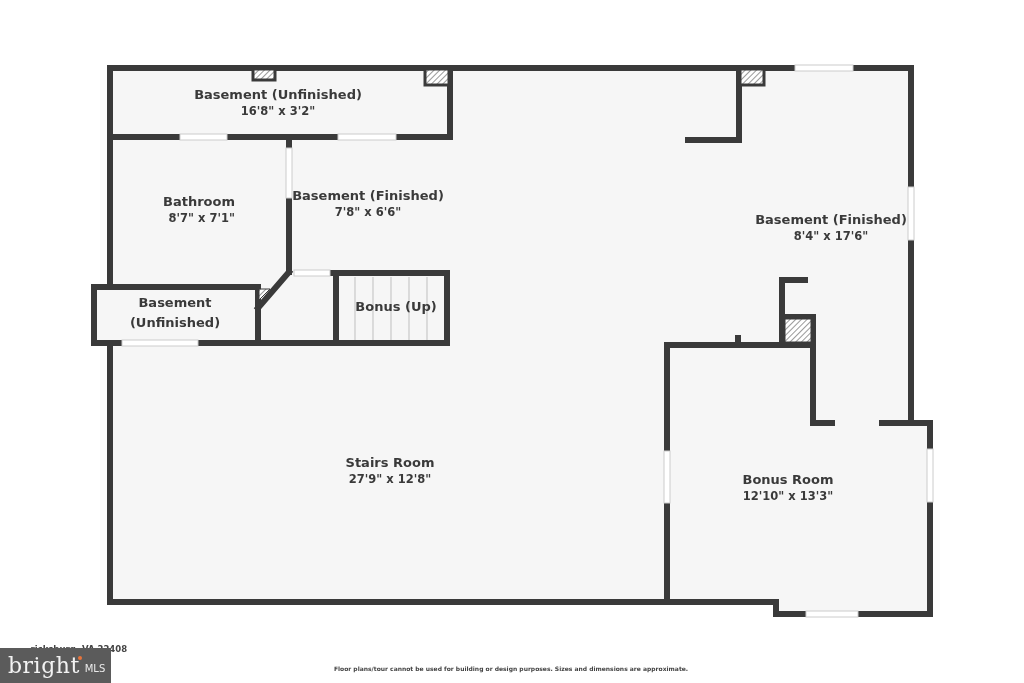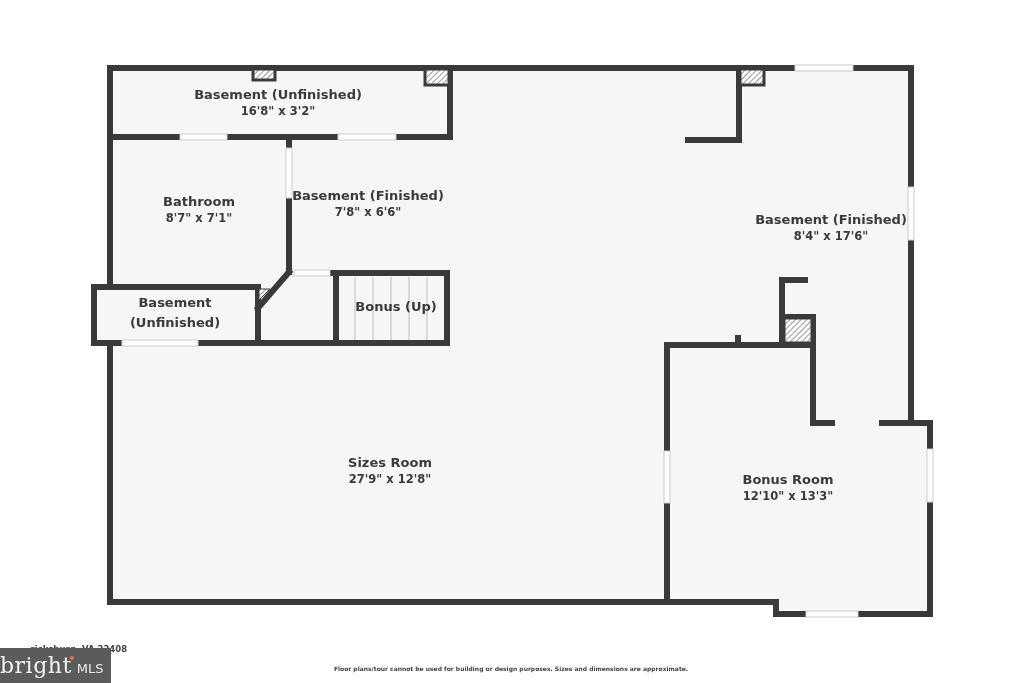--- a/index.html
+++ b/index.html
@@ -17,25 +17,25 @@
     .label.multi .name { white-space: normal; }
     .address {
       position: absolute; left: 22px; top: 644px; font-size: 8.5px; font-weight: bold; color: #444;
     }
     .disclaimer {
       position: absolute; left: 511px; top: 665px; transform: translateX(-50%);
       font-size: 6px; font-weight: bold; color: #444; white-space: nowrap;
     }
     .logo {
       position: absolute; left: 0; top: 648px; width: 111px; height: 35px;
-      background: #5b5b5b; display: flex; align-items: center; box-sizing: border-box;
+      background: #5b5b5b; display: flex; align-items: center; padding-left: 8px; box-sizing: border-box;
     }
     .logo .brand { font-family: "DejaVu Serif", serif; font-size: 22px; color: #f2f2f2; letter-spacing: 0.5px; position: relative; }
     .logo .brand-dot { position: absolute; right: -2px; top: 3px; width: 4px; height: 4px; background: #e8743b; border-radius: 50%; }
-    .logo .mls { font-size: 13px; color: #eaeaea; margin-left: 5px; margin-top: 6px; }
+    .logo .mls { font-size: 10px; color: #eaeaea; margin-left: 5px; margin-top: 6px; }
   </style>
 </head>
 <body>
 
 <svg id="plan" viewBox="0 0 1024 683" xmlns="http://www.w3.org/2000/svg">
   <defs>
     <pattern id="hatch" width="4" height="4" patternUnits="userSpaceOnUse" patternTransform="rotate(45)">
       <rect width="4" height="4" fill="#ffffff"></rect>
       <line x1="0" y1="0" x2="0" y2="4" stroke="#555" stroke-width="1.2"></line>
     </pattern>
@@ -129,40 +129,40 @@
     <rect x="740" y="69" width="24" height="16" fill="url(#hatch)"></rect>
     <rect x="784" y="318" width="28" height="25" fill="url(#hatch)"></rect>
     <polygon points="259,289 270,289 259,300" fill="url(#hatch)" stroke-width="1"></polygon>
   </g>
 </svg>
 
 <div class="label" style="left:278px; top:87px;">
   <span class="name">Basement (Unfinished)</span>
   <span class="dim">16'8" x 3'2"</span>
 </div>
-<div class="label" style="left:199px; top:194px;">
+<div class="label" style="left:199px; top:194px;text-align:right;">
   <span class="name">Bathroom</span>
   <span class="dim">8'7" x 7'1"</span>
 </div>
 <div class="label" style="left:368px; top:188px;">
   <span class="name">Basement (Finished)</span>
   <span class="dim">7'8" x 6'6"</span>
 </div>
 <div class="label multi" style="left:175px; top:293px; width:120px;">
   <span class="name" style="line-height:20px;">Basement (Unfinished)</span>
 </div>
 <div class="label" style="left:396px; top:299px;">
   <span class="name">Bonus (Up)</span>
 </div>
 <div class="label" style="left:831px; top:212px;">
   <span class="name">Basement (Finished)</span>
   <span class="dim">8'4" x 17'6"</span>
 </div>
 <div class="label" style="left:390px; top:455px;">
-  <span class="name">Sizes Room</span>
+  <span class="name">Stairs Room</span>
   <span class="dim">27'9" x 12'8"</span>
 </div>
 <div class="label" style="left:788px; top:472px;">
   <span class="name">Bonus Room</span>
   <span class="dim">12'10" x 13'3"</span>
 </div>
 
 <div class="address">…ricksburg, VA 22408</div>
 <div class="disclaimer">Floor plans/tour cannot be used for building or design purposes. Sizes and dimensions are approximate.</div>
 <div class="logo">

